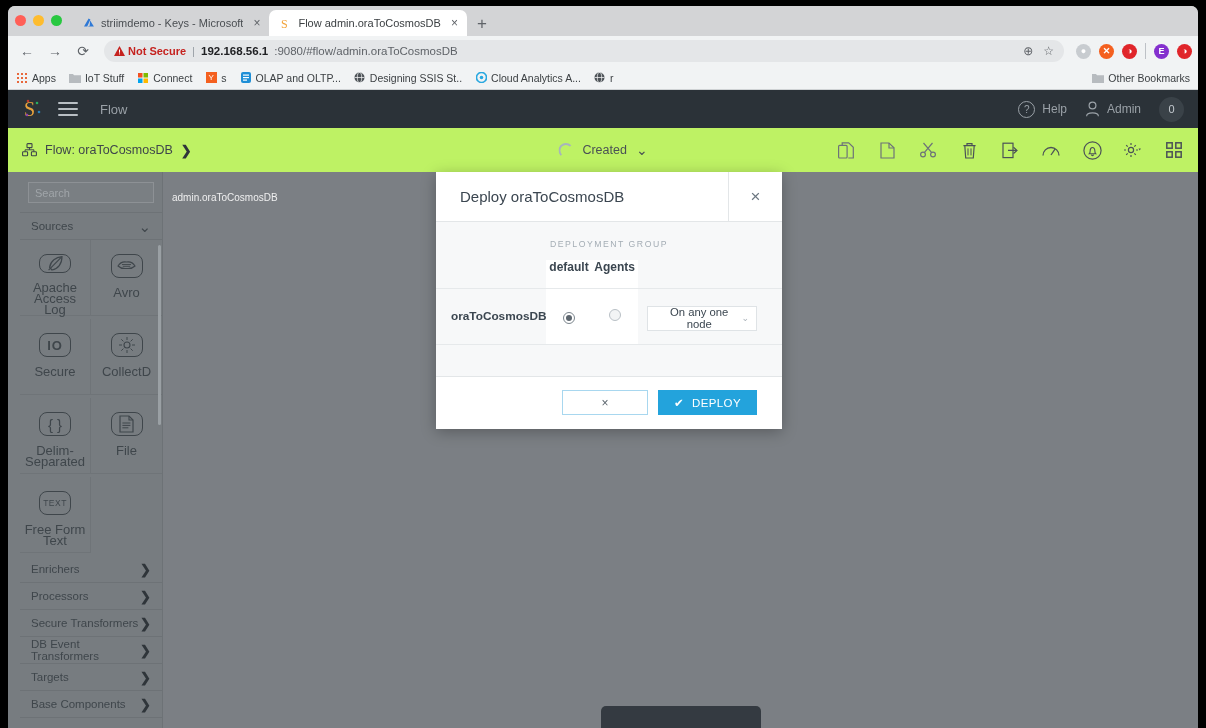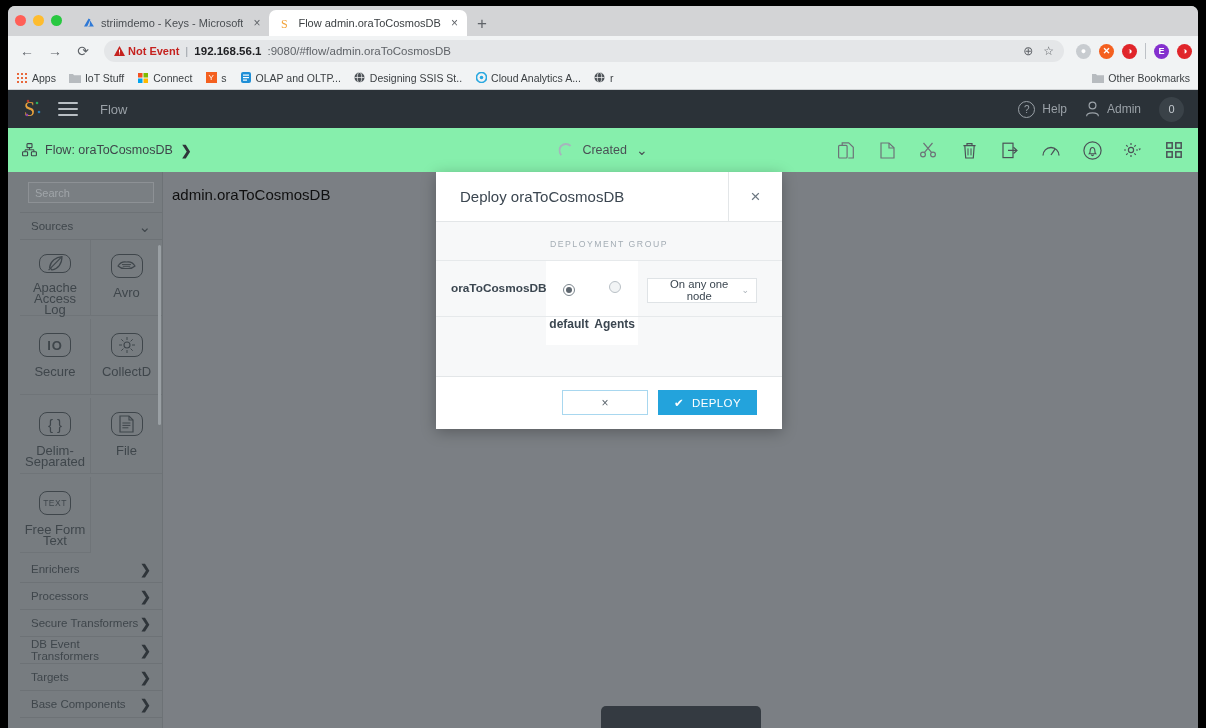--- a/index.html
+++ b/index.html
@@ -70,21 +70,21 @@
   .hamburger i { display: block; height: 2px; background: #b9bfc4; border-radius: 1px; }
   .appbar .title { font-size: 13px; color: #9aa1a7; }
   .appbar .right { margin-left: auto; display: flex; align-items: center; gap: 18px; }
   .ab-item { display: flex; align-items: center; gap: 7px; font-size: 12px; color: #9aa1a7; }
   .ico-ring { width: 17px; height: 17px; border: 1.3px solid #9aa1a7; border-radius: 50%;
               display: flex; align-items: center; justify-content: center; font-size: 10px; }
   .badge0 { width: 25px; height: 25px; border-radius: 50%; background: #3a4248;
             color: #c4cacf; font-size: 11px; display: flex; align-items: center;
             justify-content: center; }
 
-  .flowbar { height: 44px; background: #86efac; display: flex; align-items: center;
+  .flowbar { height: 44px; background: #bef264; display: flex; align-items: center;
              padding: 0 14px; color: #3f464b; }
   .flowbar .crumb { display: flex; align-items: center; gap: 8px; font-size: 12.5px;
                     color: #3f464b; }
   .chev { font-size: 13px; font-weight: bold; color: #2f353a; }
   .status-wrap { position: absolute; left: 50%; transform: translateX(-50%);
                  display: flex; align-items: center; gap: 9px; font-size: 12.5px;
                  color: #4a5055; }
   .spinner { width: 15px; height: 15px; border-radius: 50%;
              border: 2px solid transparent; border-left-color: #a7b4bd;
              border-top-color: #a7b4bd; }
@@ -117,21 +117,21 @@
               color: #3f464b; font-size: 13px; }
   .pal-label { font-size: 13px; color: #3f464b; text-align: center; line-height: 11px;
                max-width: 66px; }
   .pal-scroll { position: absolute; right: 1px; top: 5px; width: 3px; height: 180px;
                 background: #9aa0a4; border-radius: 2px; }
   .acc-row { height: 27px; display: flex; align-items: center; justify-content: space-between;
              padding: 0 11px; font-size: 11.5px; color: #3f464b;
              border-bottom: 1px solid #6d7276; }
 
   .canvas { flex: 1; position: relative; }
-  .canvas-label { position: absolute; left: 9px; top: 14px; font-size: 15px; color: #000000; }
+  .canvas-label { position: absolute; left: 9px; top: 20px; font-size: 10px; color: #ffffff; }
   .bottom-dock { position: absolute; left: 50%; transform: translateX(-50%); bottom: -4px;
                  width: 160px; height: 26px; background: #2b3238; border-radius: 5px; }
 
   
   .overlay { position: absolute; inset: 0; background: rgba(120,124,128,0.12); }
   .modal { position: absolute; left: 273px; top: 0px; width: 346px;
            background: #fff; box-shadow: 0 3px 14px rgba(0,0,0,0.28); }
   .modal-head { height: 50px; display: flex; align-items: stretch;
                 border-bottom: 1px solid #e3e6e8; }
   .modal-title { flex: 1; display: flex; align-items: center; padding-left: 24px;
@@ -212,21 +212,21 @@
       <div class="navbtn">⟳</div>
       <div class="omnibox">
         <span class="notsecure">
           <span>
             <svg width="11" height="10" viewBox="0 0 11 10">
                 <path d="M5.5 0 L11 10 H0 Z" fill="#c5221f"></path>
                 <rect x="5" y="3.5" width="1" height="3.2" fill="#fff"></rect>
                 <rect x="5" y="7.4" width="1" height="1" fill="#fff"></rect>
               </svg>
           </span>
-          <span>Not Event</span>
+          <span>Not Secure</span>
         </span>
         <span class="sep">|</span>
         <span class="url-host">192.168.56.1</span>
           <span class="url-rest">:9080/#flow/admin.oraToCosmosDB</span>
         <span class="omni-right">
           <span>⊕</span>
           <span>☆</span>
         </span>
       </div>
       <div class="navbar-icons">
@@ -562,42 +562,42 @@
           <div class="modal">
             <div class="modal-head">
               <div class="modal-title">Deploy oraToCosmosDB</div>
               <div class="modal-close">×</div>
             </div>
             <div class="modal-body">
               <div class="dg-label">DEPLOYMENT GROUP</div>
               <table class="dg-table">
                 <tbody>
                     <tr>
+                  <th class="blank"></th>
+                  <th>default</th>
+                  <th>Agents</th>
+                  <th class="blank"></th>
+                </tr>
+                <tr>
                   <td class="namecell">oraToCosmosDB</td>
                   <td>
                     <span class="radio on">
                           <i></i>
                         </span>
                   </td>
                   <td>
                     <span class="radio"></span>
                   </td>
                   <td class="selcell">
                     <span class="nodesel">
                       <span>On any one node</span>
                       <span class="car">⌄</span>
                     </span>
                   </td>
                 </tr>
-                <tr>
-                  <th class="blank"></th>
-                  <th>default</th>
-                  <th>Agents</th>
-                  <th class="blank"></th>
-                </tr>
               </tbody>
                 </table>
               <div class="modal-gap"></div>
             </div>
             <div class="modal-foot">
               <div class="btn-cancel">×</div>
               <div class="btn-deploy">
                 <span>✔</span>
                 <span>DEPLOY</span>
               </div>

